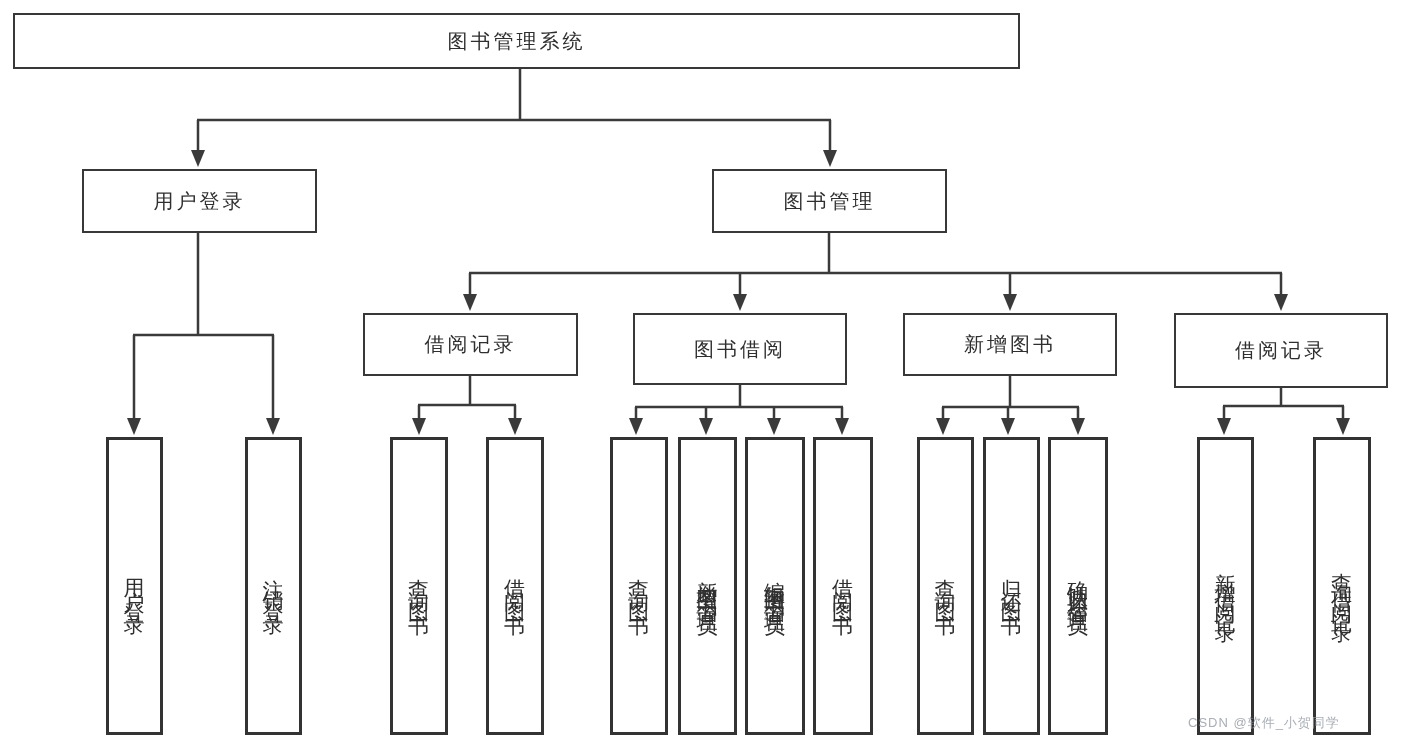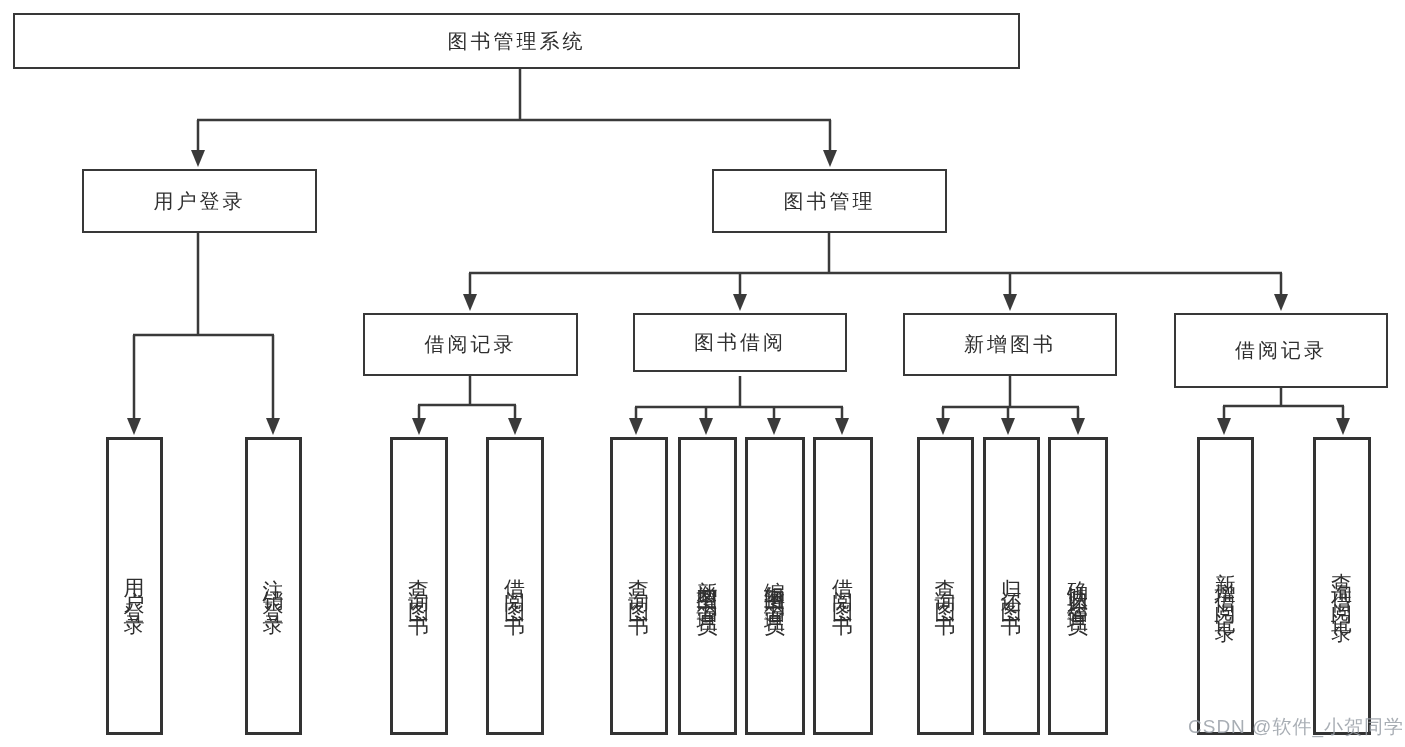--- a/index.html
+++ b/index.html
@@ -15,21 +15,21 @@
   .box.leaf{border-width:3px;border-color:#333333;}
   .ht{font-size:20px;letter-spacing:3px;white-space:nowrap;color:#2f2f2f;}
   .vt{
     writing-mode:vertical-rl;text-orientation:mixed;
     font-size:21px;line-height:1;color:#2f2f2f;white-space:nowrap;
   }
   .vt.s{letter-spacing:12px;}
   .vt.m{letter-spacing:10px;}
   .vt.l{letter-spacing:5px;}
   .watermark{
-    position:absolute;left:1188px;top:714px;font-size:19px;letter-spacing:1px;
+    position:absolute;left:1188px;top:714px;font-size:13px;letter-spacing:1px;
     color:#9aa0a8;opacity:0.85;white-space:nowrap;z-index:5;
   }
 </style>
 </head>
 <body>
 
 <div id="stage">
 
   <svg id="wires" width="1405" height="747" viewBox="0 0 1405 747" xmlns="http://www.w3.org/2000/svg">
     <g stroke="#3a3a3a" stroke-width="2.5" fill="none">
@@ -71,21 +71,21 @@
   <div class="box" style="left:82px;top:169px;width:235px;height:64px">
     <span class="ht">用户登录</span>
   </div>
   <div class="box" style="left:712px;top:169px;width:235px;height:64px">
     <span class="ht">图书管理</span>
   </div>
 
   <div class="box" style="left:363px;top:313px;width:215px;height:63px">
     <span class="ht">借阅记录</span>
   </div>
-  <div class="box" style="left:633px;top:313px;width:214px;height:59px">
+  <div class="box" style="left:633px;top:313px;width:214px;height:72px">
     <span class="ht">图书借阅</span>
   </div>
   <div class="box" style="left:903px;top:313px;width:214px;height:63px">
     <span class="ht">新增图书</span>
   </div>
   <div class="box" style="left:1174px;top:313px;width:214px;height:75px">
     <span class="ht">借阅记录</span>
   </div>
 
   <div class="box leaf" style="left:106px;top:437px;width:57px;height:298px">

